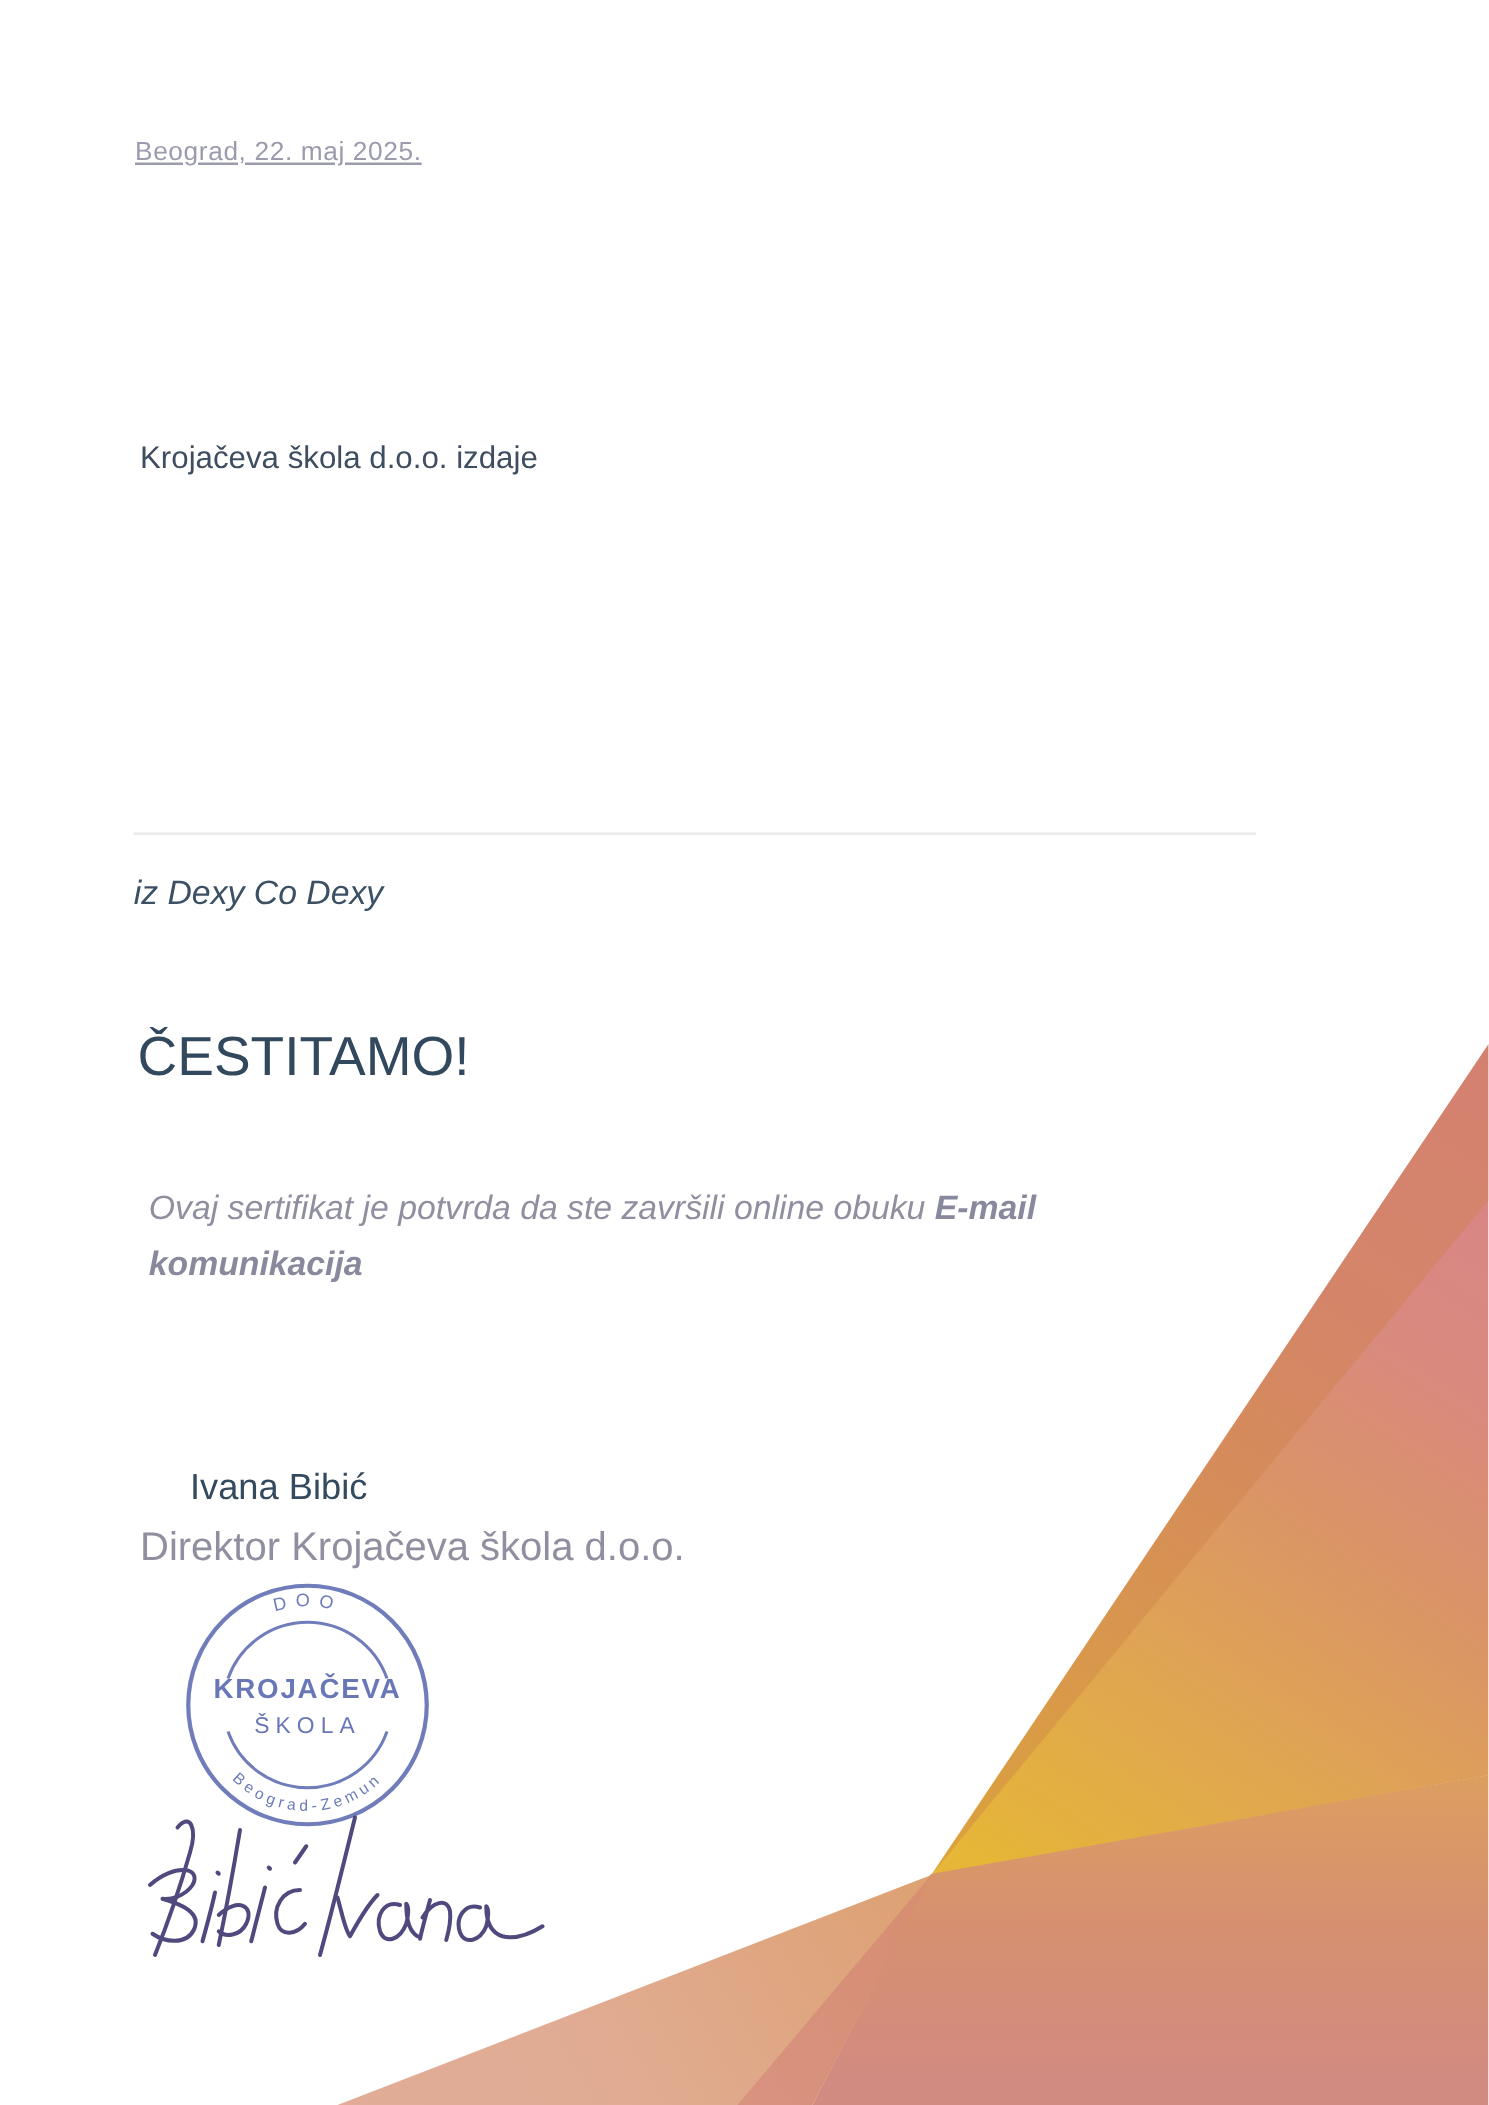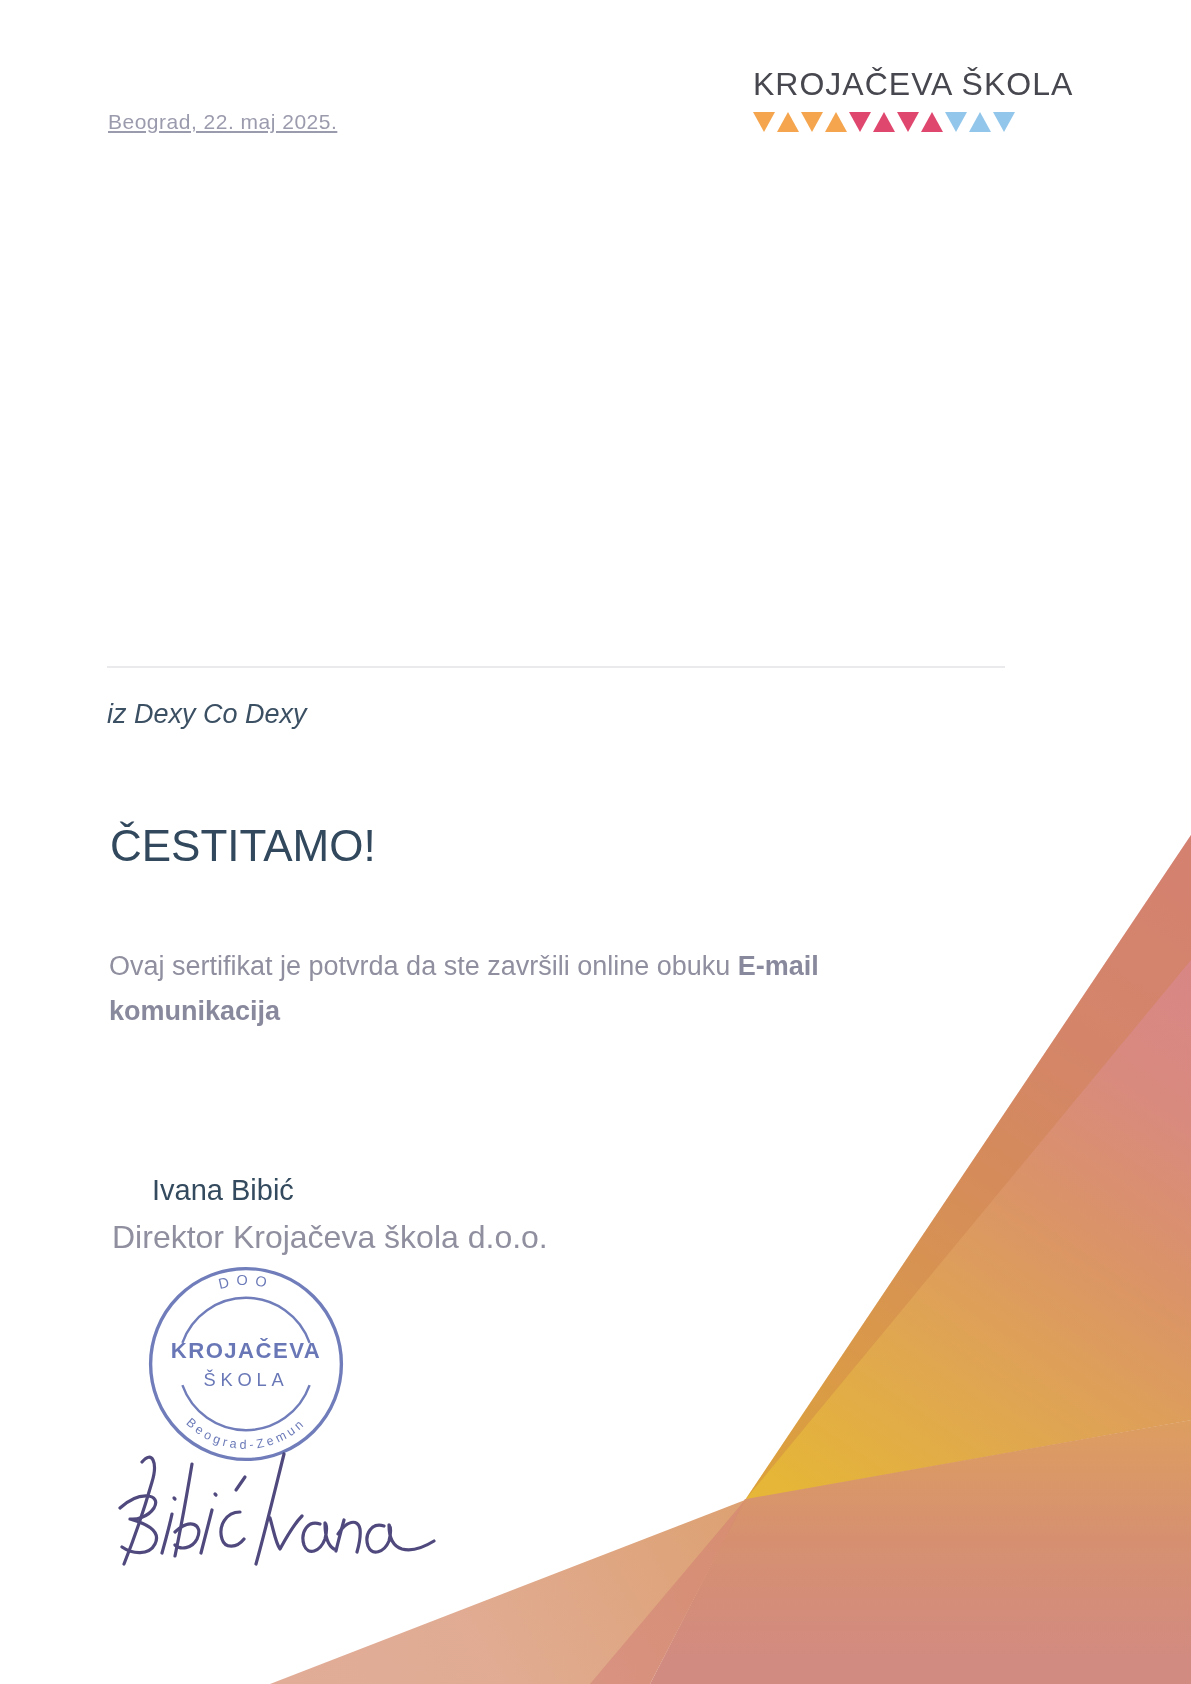--- a/index.html
+++ b/index.html
@@ -35,22 +35,22 @@
 
   
   .issuer{position:absolute;left:112px;top:352px;font-size:25px;color:#3e4e60;}
   .cert-title{position:absolute;left:106px;top:386px;font-size:95px;font-weight:700;
     letter-spacing:-2px;color:#33465c;line-height:1;}
   .recipient-name{position:absolute;left:104px;top:572px;font-size:62px;font-style:italic;
     font-family:"DejaVu Serif",serif;color:#2e4155;line-height:1.2;}
   .name-line{position:absolute;left:107px;top:666px;width:898px;height:2px;background:#eaeaec;}
   .company{position:absolute;left:107px;top:699px;font-size:27px;font-style:italic;color:#3c5064;}
   .congrats{position:absolute;left:110px;top:824px;font-size:44px;color:#31485d;line-height:1;text-align:center;}
-  .body-text{position:absolute;left:109px;top:944px;width:860px;font-size:27px;
-    line-height:45px;color:#8f8fa0;}
+  .body-text{position:absolute;left:119px;top:944px;width:860px;font-size:27px;
+    line-height:45px;color:#8f8fa0;font-style:italic;}
   .body-text b{font-weight:700;color:#89899d;}
 
   
   .signer-name{position:absolute;left:112px;top:1174px;font-size:29px;color:#344a5e;margin-left:40px;}
   .signer-title{position:absolute;left:112px;top:1219px;font-size:32px;color:#8f8fa0;}
 
   .stamp{position:absolute;left:140px;top:1258px;width:212px;height:212px;opacity:.9;}
   .signature{position:absolute;left:108px;top:1446px;width:330px;height:134px;}
 </style>
 </head>
@@ -59,37 +59,22 @@
 <div class="page">
 
   <div class="wedge wedge-main"></div>
   <div class="wedge wedge-band"></div>
   <div class="wedge wedge-lower"></div>
   <div class="wedge wedge-fan"></div>
   <div class="wedge wedge-sliver"></div>
 
   <div class="date">Beograd, 22. maj 2025.</div>
 
-  <div class="logo">
-    <div class="logo-text">KROJAČEVA ŠKOLA</div>
-    <div class="logo-tris">
-        <div class="tri down" style="background: rgb(245, 165, 78);"></div>
-        <div class="tri up" style="background: rgb(245, 165, 78);"></div>
-        <div class="tri down" style="background: rgb(245, 165, 78);"></div>
-        <div class="tri up" style="background: rgb(245, 165, 78);"></div>
-        <div class="tri down" style="background: rgb(224, 71, 111);"></div>
-        <div class="tri up" style="background: rgb(224, 71, 111);"></div>
-        <div class="tri down" style="background: rgb(224, 71, 111);"></div>
-        <div class="tri up" style="background: rgb(224, 71, 111);"></div>
-        <div class="tri down" style="background: rgb(146, 198, 234);"></div>
-        <div class="tri up" style="background: rgb(146, 198, 234);"></div>
-        <div class="tri down" style="background: rgb(146, 198, 234);"></div>
-      </div>
-  </div>
 
+  <div class="issuer">Krojačeva škola d.o.o. izdaje</div>
 
   <div class="name-line"></div>
   <div class="company">iz Dexy Co Dexy</div>
 
   <div class="congrats">ČESTITAMO!</div>
   <div class="body-text"><span>Ovaj sertifikat je potvrda da ste završili online obuku </span><b>E-mail komunikacija</b></div>
 
   <div class="signer-name">Ivana Bibić</div>
   <div class="signer-title">Direktor Krojačeva škola d.o.o.</div>
 

